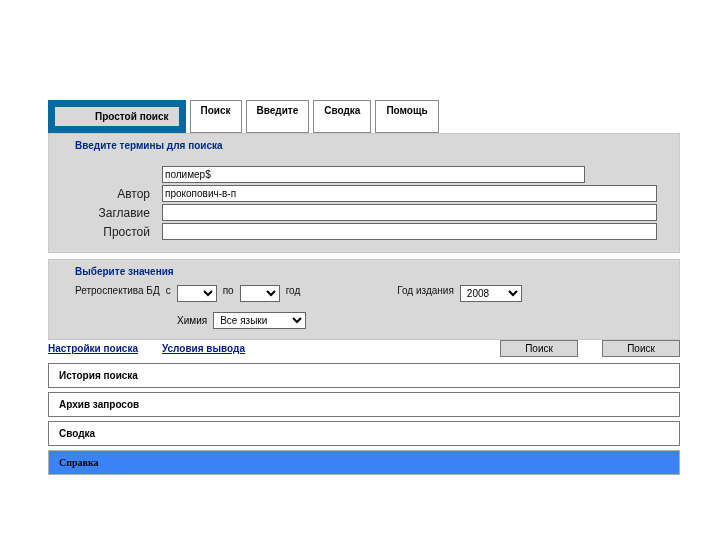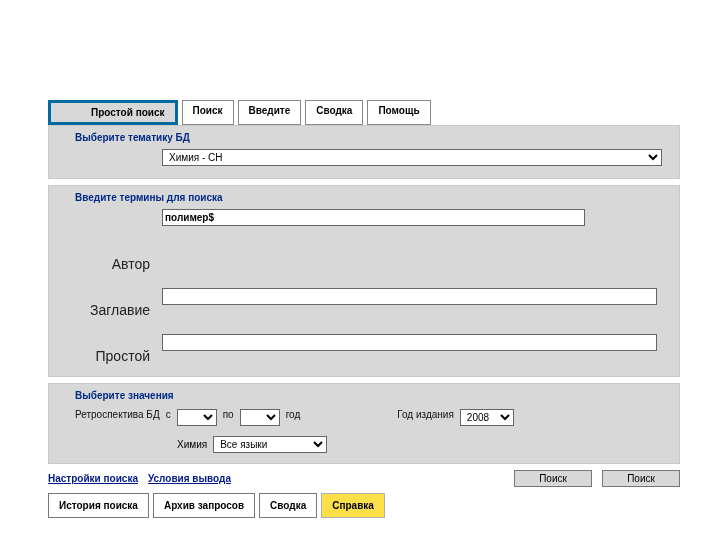--- a/index.html
+++ b/index.html
@@ -24,21 +24,21 @@
   .tab {
     border: 1px solid #888;
     background: #fff;
     padding: 4px 10px;
     font-weight: bold;
     white-space: nowrap;
     cursor: pointer;
   }
   .tab-grey {
     background: #d8d8d8;
-    border: 3px solid #0369a1;
+    border: 7px solid #0369a1;
     padding-left: 40px;
   }
   
   .panel {
     background: #d8d8d8;
     border: 1px solid #c9c9c9;
     margin-top: 0;
     padding: 4px 8px 10px 8px;
   }
   .panel + .panel { margin-top: 6px; }
@@ -52,122 +52,112 @@
   .row {
     display: flex;
     align-items: center;
     margin: 2px 0;
   }
   .row .lbl {
     width: 105px;
     text-align: right;
     padding-right: 12px;
     color: #222;
-    font-size: 14px;
-    margin-top: 28px;
+    font-size: 12px;
   }
   .row .lbl-blank { width: 105px; }
   select, input[type=text] {
     font-family: Verdana, Tahoma, Arial, sans-serif;
     font-size: 10px;
     border: 1px solid #666;
     background: #fff;
     height: 17px;
     padding: 1px 2px;
   }
   .sel-wide { width: 500px; }
-  .inp-main { width: 423px; font-weight: bold; font-size: 11px; }
+  .inp-main { width: 423px; font-weight: normal; font-size: 11px; margin-top: 9px; }
   .inp-sub  { width: 495px; }
   
   .retro {
     display: flex;
     gap: 6px;
     padding-left: 18px;
     margin-top: 4px;
   }
   .retro .txt { font-size: 10px; color: #111; }
   .sel-sm { width: 40px; }
-  .sel-year { width: 54px; }
+  .sel-year { width: 62px; }
   .spacer { flex: 0 0 85px; }
   .lang-row {
     display: flex;
     align-items: center;
     gap: 6px;
     padding-left: 120px;
     margin-top: 10px;
   }
-  .sel-lang { width: 114px; }
+  .sel-lang { width: 93px; }
   
   .line-links {
     display: flex;
     align-items: center;
-    margin-top: 6px;
-    gap: 10px;
+    gap: 24px;
   }
   .line-links .lnk {
     color: #001a88;
     text-decoration: underline;
     font-weight: bold;
     font-size: 10px;
     cursor: pointer;
   }
   .line-links .grow { flex: 1; }
   .btn {
     background: #d8d8d8;
     border: 1px solid #777;
     padding: 2px 0;
     font-size: 10px;
     text-align: center;
     width: 78px;
     cursor: pointer;
   }
   
-  .tabs-bottom { margin-top: 6px; }
+  .tabs-bottom { margin-top: 6px; flex-direction: column; }
   .tab-bottom {
     border: 1px solid #777;
     background: #fff;
     padding: 6px 10px;
     font-weight: bold;
     font-size: 10px;
     white-space: nowrap;
     cursor: pointer;
   }
-  .tab-bottom.grey { background: #fde047; border-color:#b0b0b0; }
+  .tab-bottom.grey { background: #3b82f6; border-color:#b0b0b0;font-family:Liberation Serif, serif; }
 </style>
 </head>
 <body>
 
 <div class="wrap">
 
   <div class="tabs-top">
     <div class="tab tab-grey">Простой поиск</div>
     <div class="tab">Поиск</div>
     <div class="tab">Введите</div>
     <div class="tab">Сводка</div>
     <div class="tab">Помощь</div>
   </div>
 
-  <div class="panel">
-    <div class="panel-title">Выберите тематику БД</div>
-    <div class="row">
-      <div class="lbl-blank"></div>
-      <select class="sel-wide">
-        <option>Химия - CH</option>
-      </select>
-    </div>
-  </div>
 
   <div class="panel">
     <div class="panel-title">Введите термины для поиска</div>
     <div class="row">
       <div class="lbl-blank"></div>
       <input type="text" class="inp-main" value="полимер$" style="">
     </div>
     <div class="row">
       <div class="lbl">Автор</div>
+      <input type="text" class="inp-sub" value="прокопович-в-п" style="">
     </div>
     <div class="row">
       <div class="lbl">Заглавие</div>
       <input type="text" class="inp-sub" value="" style="">
     </div>
     <div class="row">
       <div class="lbl">Простой</div>
       <input type="text" class="inp-sub" value="" style="">
     </div>
   </div>

